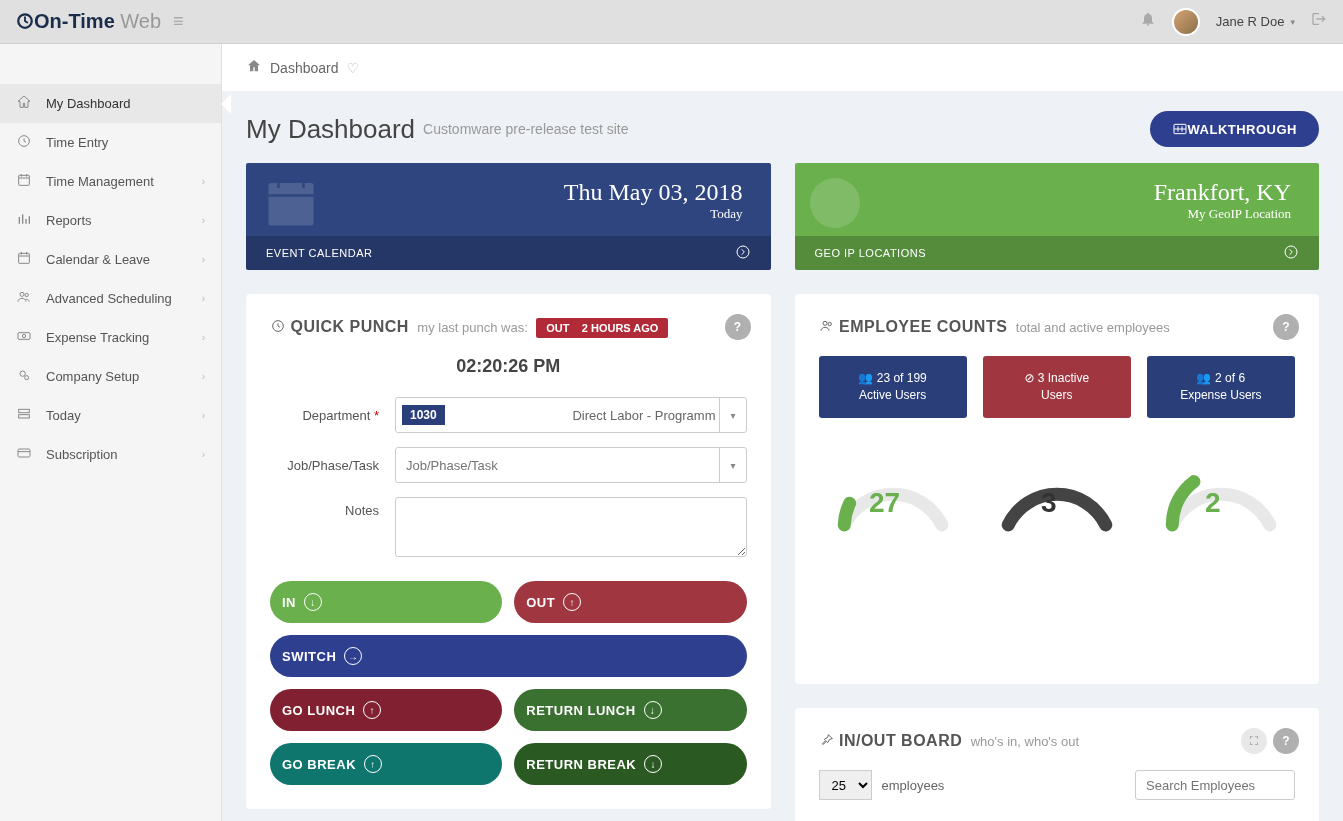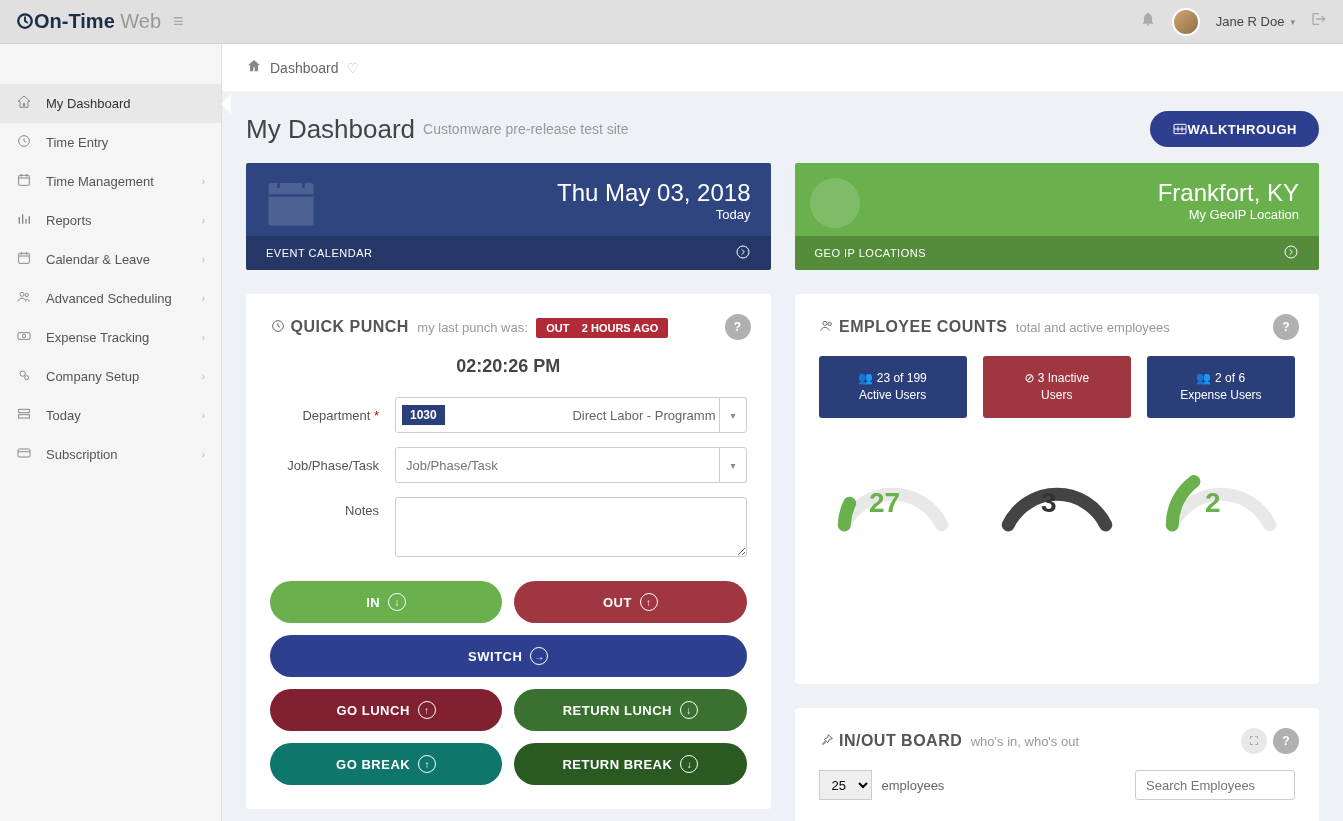--- a/index.html
+++ b/index.html
@@ -32,21 +32,21 @@
 .page-head { padding: 20px 24px 16px; display: flex; align-items: center; }
 .page-title { font-size: 26px; font-weight: 400; color: #444; }
 .page-sub { font-size: 14px; color: #999; margin-left: 8px; }
 .walkthrough { margin-left: auto; background: #2e3f8f; color: #fff; border: none; border-radius: 20px; padding: 10px 22px; font-size: 13px; font-weight: 700; letter-spacing: 0.5px; cursor:pointer; display:flex; align-items:center; }
 
 .cols { display: flex; gap: 24px; padding: 0 24px 24px; }
 .col { flex: 1; display: flex; flex-direction: column; gap: 24px; }
 
 
 .banner { color: #fff; border-radius: 2px; overflow: hidden; }
-.banner-top { padding: 16px 20px 14px; text-align: right; position:relative; }
+.banner-top { padding: 16px 28px 14px; text-align: right; position:relative;font-family:Liberation Serif, serif; }
 .banner-blue { background: #2e4580; }
 .banner-green { background: #6ab04c; }
 .banner-big { font-size: 24px; font-weight: 400; }
 .banner-small { font-size: 13px; }
 .banner-foot { background: rgba(0,0,0,0.2); padding: 8px 20px; font-size: 11px; letter-spacing: 0.5px; display:flex; justify-content:space-between; align-items:center; }
 .banner-bg-icon { position:absolute; left:10px; top:10px; opacity:0.15; }
 
 
 .card { background: #fff; border-radius: 4px; padding: 24px; position: relative; }
 .card-title { font-size: 16px; font-weight: 700; color: #555; letter-spacing: 0.5px; display:inline; }
@@ -63,21 +63,21 @@
 .form-input-wrap { flex: 1; position: relative; }
 .dept-field { border: 1px solid #ccc; border-radius: 3px; height: 36px; display: flex; align-items: center; padding: 0 30px 0 6px; font-size: 13px; }
 .dept-code { background: #2a3e7a; color: #fff; padding: 3px 8px; font-weight: 700; font-size: 12px; margin-right: 8px; }
 .dept-name { margin-left: auto; color: #666; }
 .field-drop { position: absolute; right: 0; top: 0; width: 28px; height: 36px; border-left: 1px solid #ccc; display:flex; align-items:center; justify-content:center; color:#888; font-size:10px; }
 .plain-input { border: 1px solid #ccc; border-radius: 3px; height: 36px; width: 100%; padding: 0 30px 0 10px; font-size: 13px; color: #999; }
 .notes { border: 1px solid #ccc; border-radius: 3px; width: 100%; height: 60px; padding: 8px; font-size: 13px; resize: vertical; }
 
 .btn-grid { display: grid; grid-template-columns: 1fr 1fr; gap: 12px; margin-top: 20px; }
 .btn-grid .full { grid-column: 1 / -1; }
-.pbtn { border: none; border-radius: 22px; padding: 12px; color: #fff; font-size: 13px; font-weight: 700; letter-spacing: 0.5px; cursor: pointer; display:flex; align-items:center; justify-content:center; gap:8px; }
+.pbtn { border: none; border-radius: 22px; padding: 12px; color: #fff; font-size: 13px; font-weight: 700; letter-spacing: 0.5px; cursor: pointer; display:flex; align-items:center; gap:8px; }
 .b-green { background: #6ab04c; }
 .b-red { background: #a03640; }
 .b-blue { background: #2e3f8f; }
 .b-darkred { background: #802030; }
 .b-darkred2 { background: #0f766e; }
 .b-dgreen { background: #3a7030; }
 .b-dgreen2 { background: #2a5a22; }
 .circ-icon { width:18px; height:18px; border:1.5px solid #fff; border-radius:50%; display:inline-flex; align-items:center; justify-content:center; font-size:10px; }
 
 

